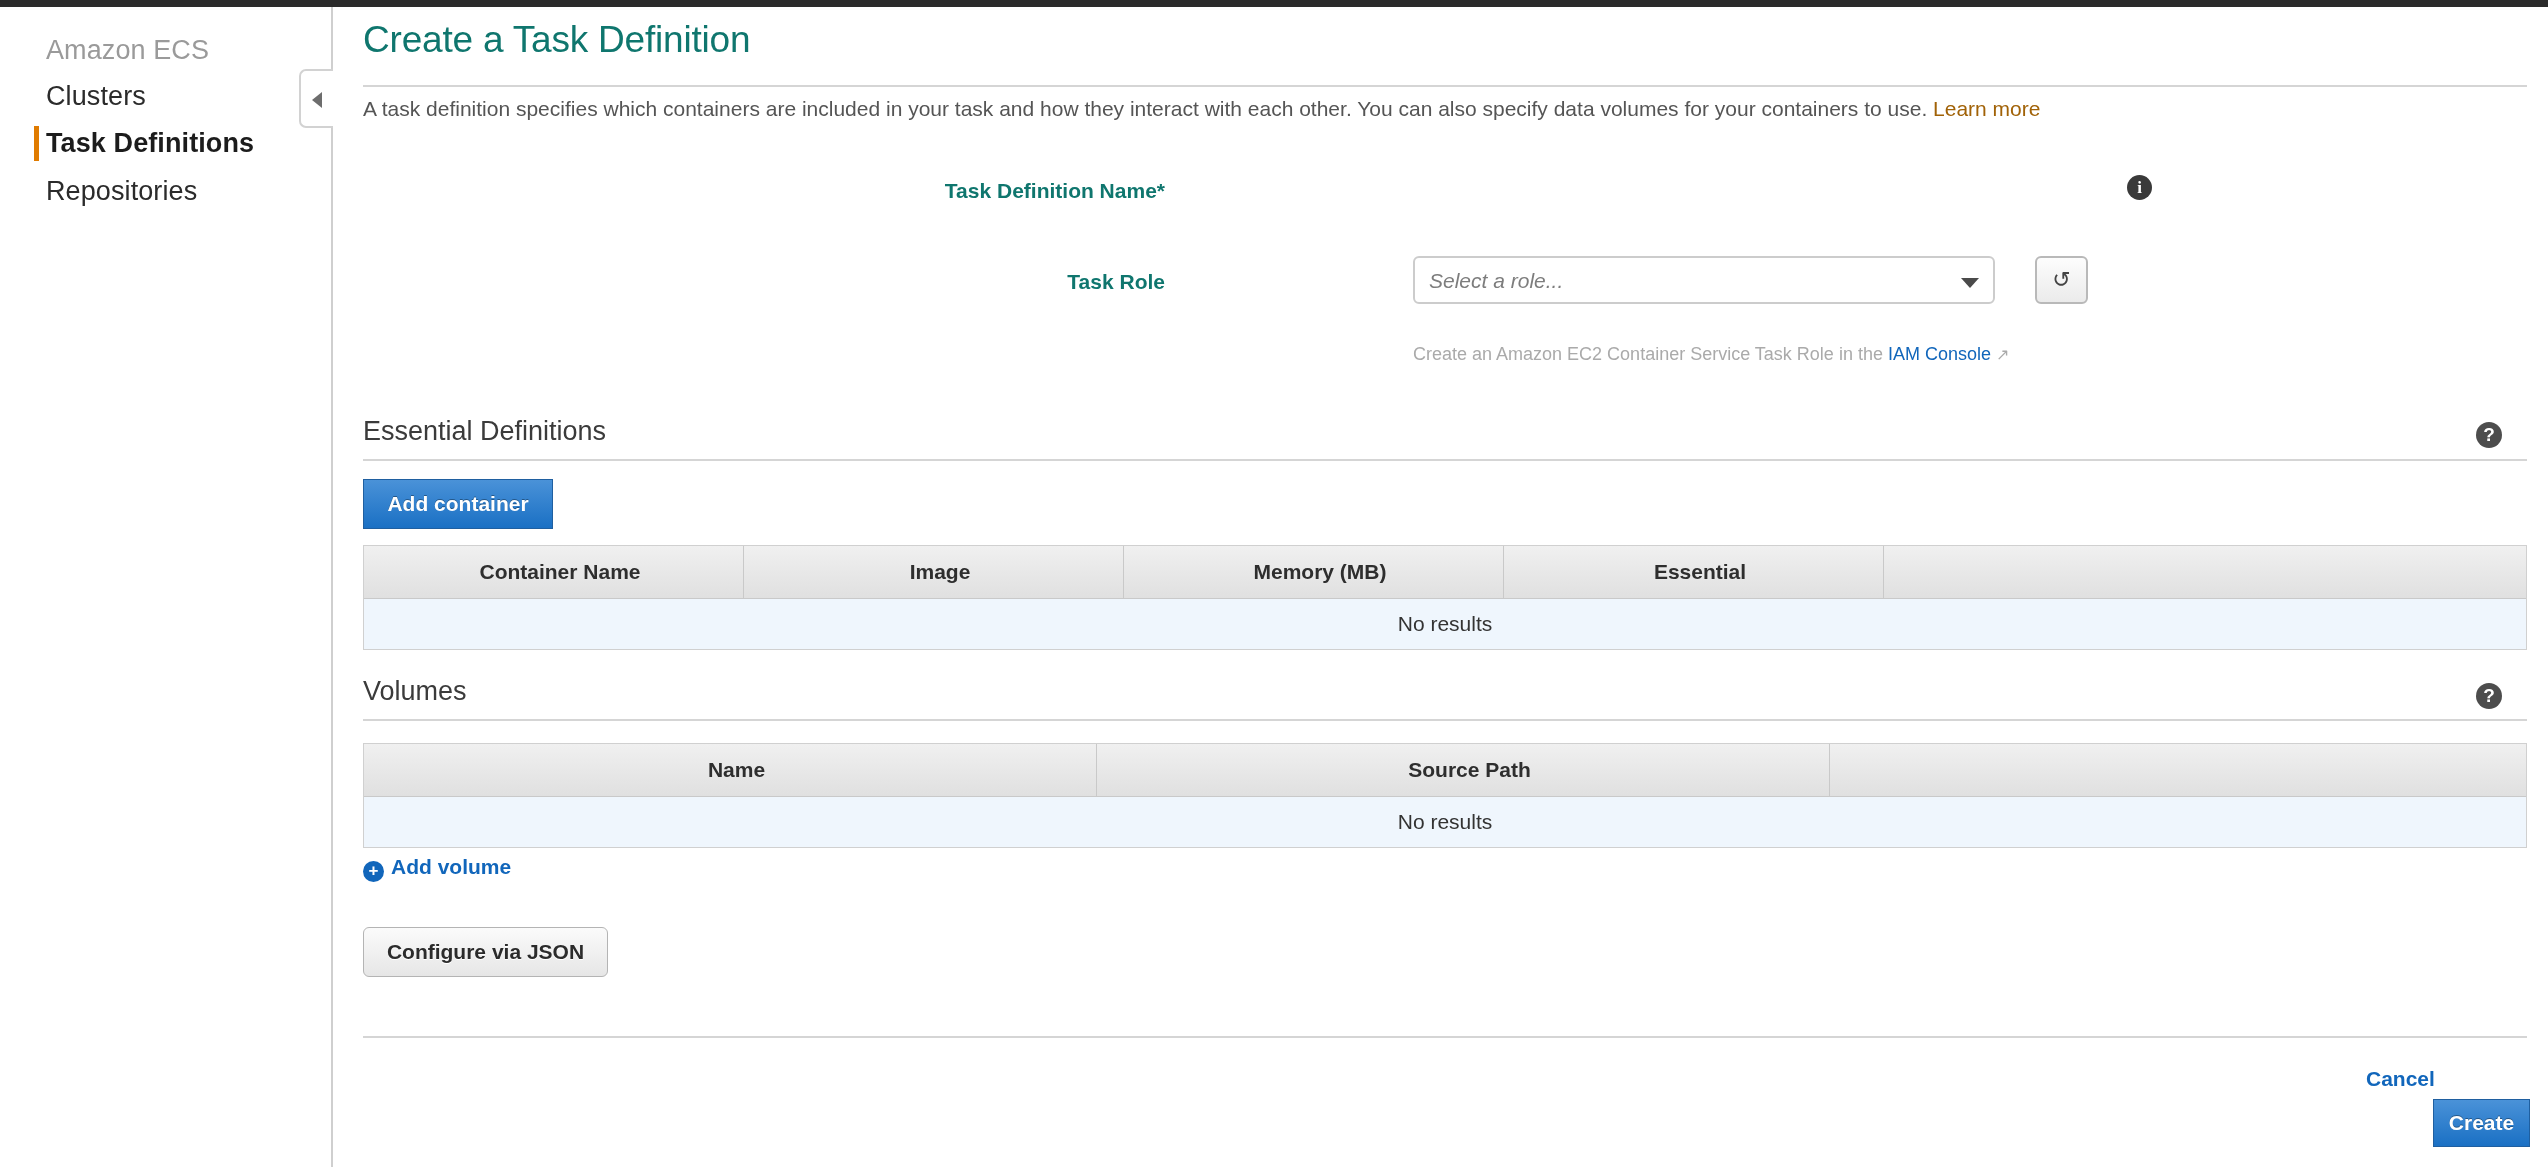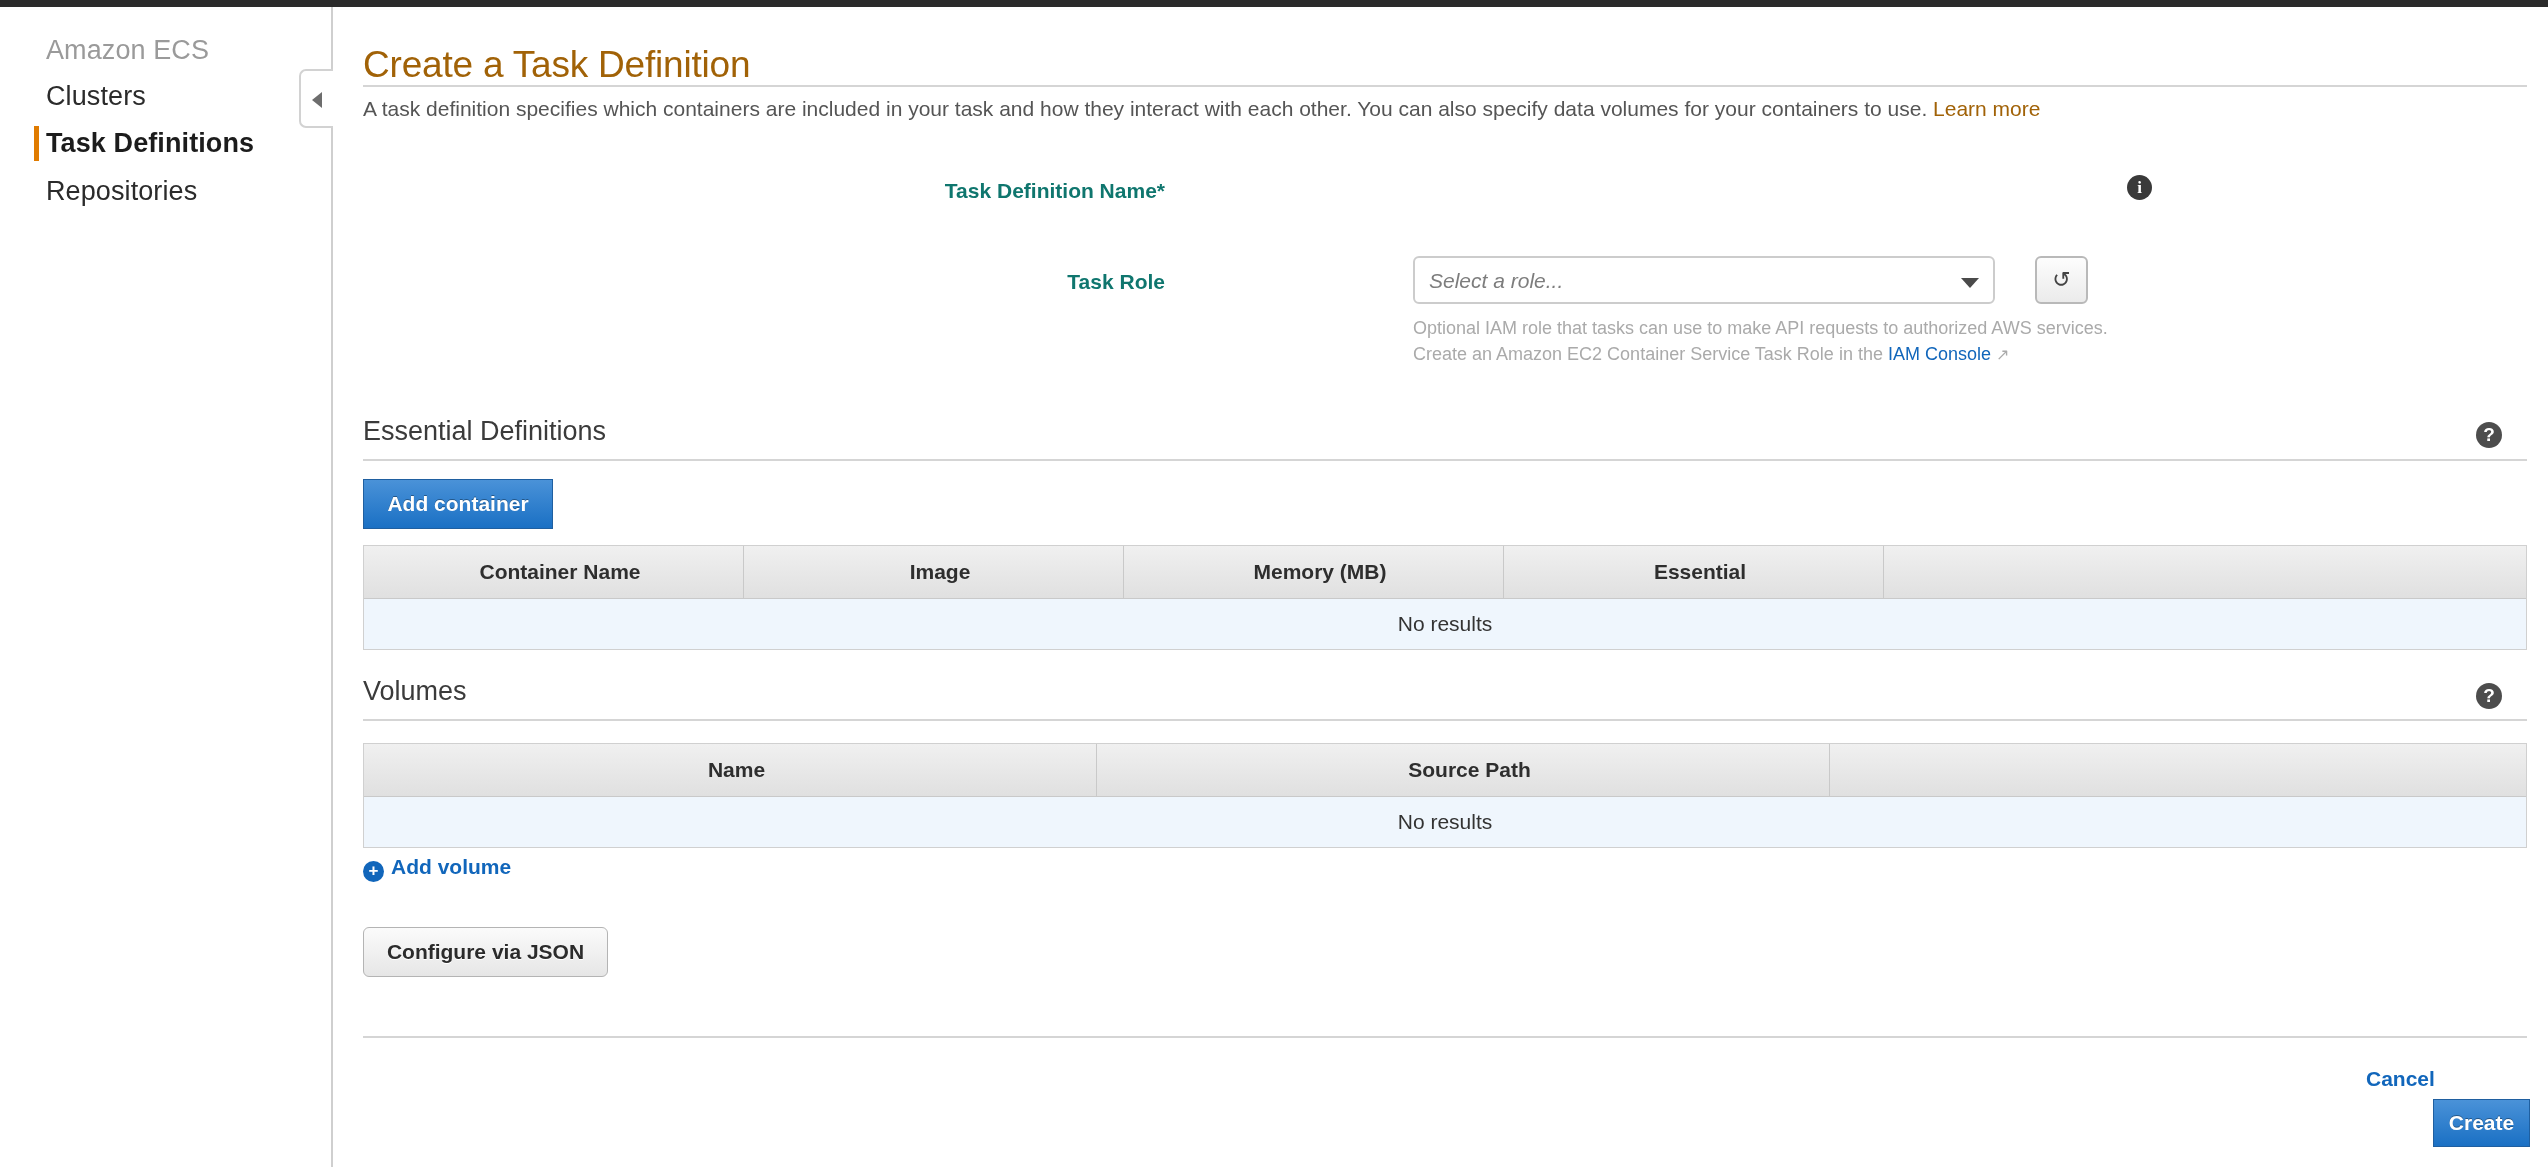--- a/index.html
+++ b/index.html
@@ -99,23 +99,23 @@
     top: 7px;
     left: 335px;
     width: 2213px;
     height: 1167px;
     background: #ffffff;
   }
 
   .page-title {
     position: absolute;
     left: 28px;
-    top: 37px;
+    top: 12px;
     font-size: 37px;
-    color: #a16207;
+    color: #0f766e;
     letter-spacing: -0.2px;
     white-space: nowrap;
     text-align: center;
   }
   .title-rule {
     position: absolute;
     left: 28px;
     top: 78px;
     width: 2164px;
     height: 2px;
@@ -460,21 +460,20 @@
 
   <div class="form-label label-role">Task Role</div>
   <div class="select-box">
     <div class="sel-text">Select a role...</div>
     <div class="caret"></div>
   </div>
   <div class="refresh-btn">
     <span>↺</span>
   </div>
 
-  <div class="hint hint-1">Optional IAM role that tasks can use to make API requests to authorized AWS services.</div>
   <div class="hint hint-2">
     <span>Create an Amazon EC2 Container Service Task Role in the</span>
     <a href="#">IAM Console</a>
     <span class="ext-ico">↗</span>
   </div>
 
   <div class="section-title sec-containers-title">Essential Definitions</div>
   <div class="help-icon sec-containers-help">?</div>
   <div class="section-rule sec-containers-rule"></div>
 

